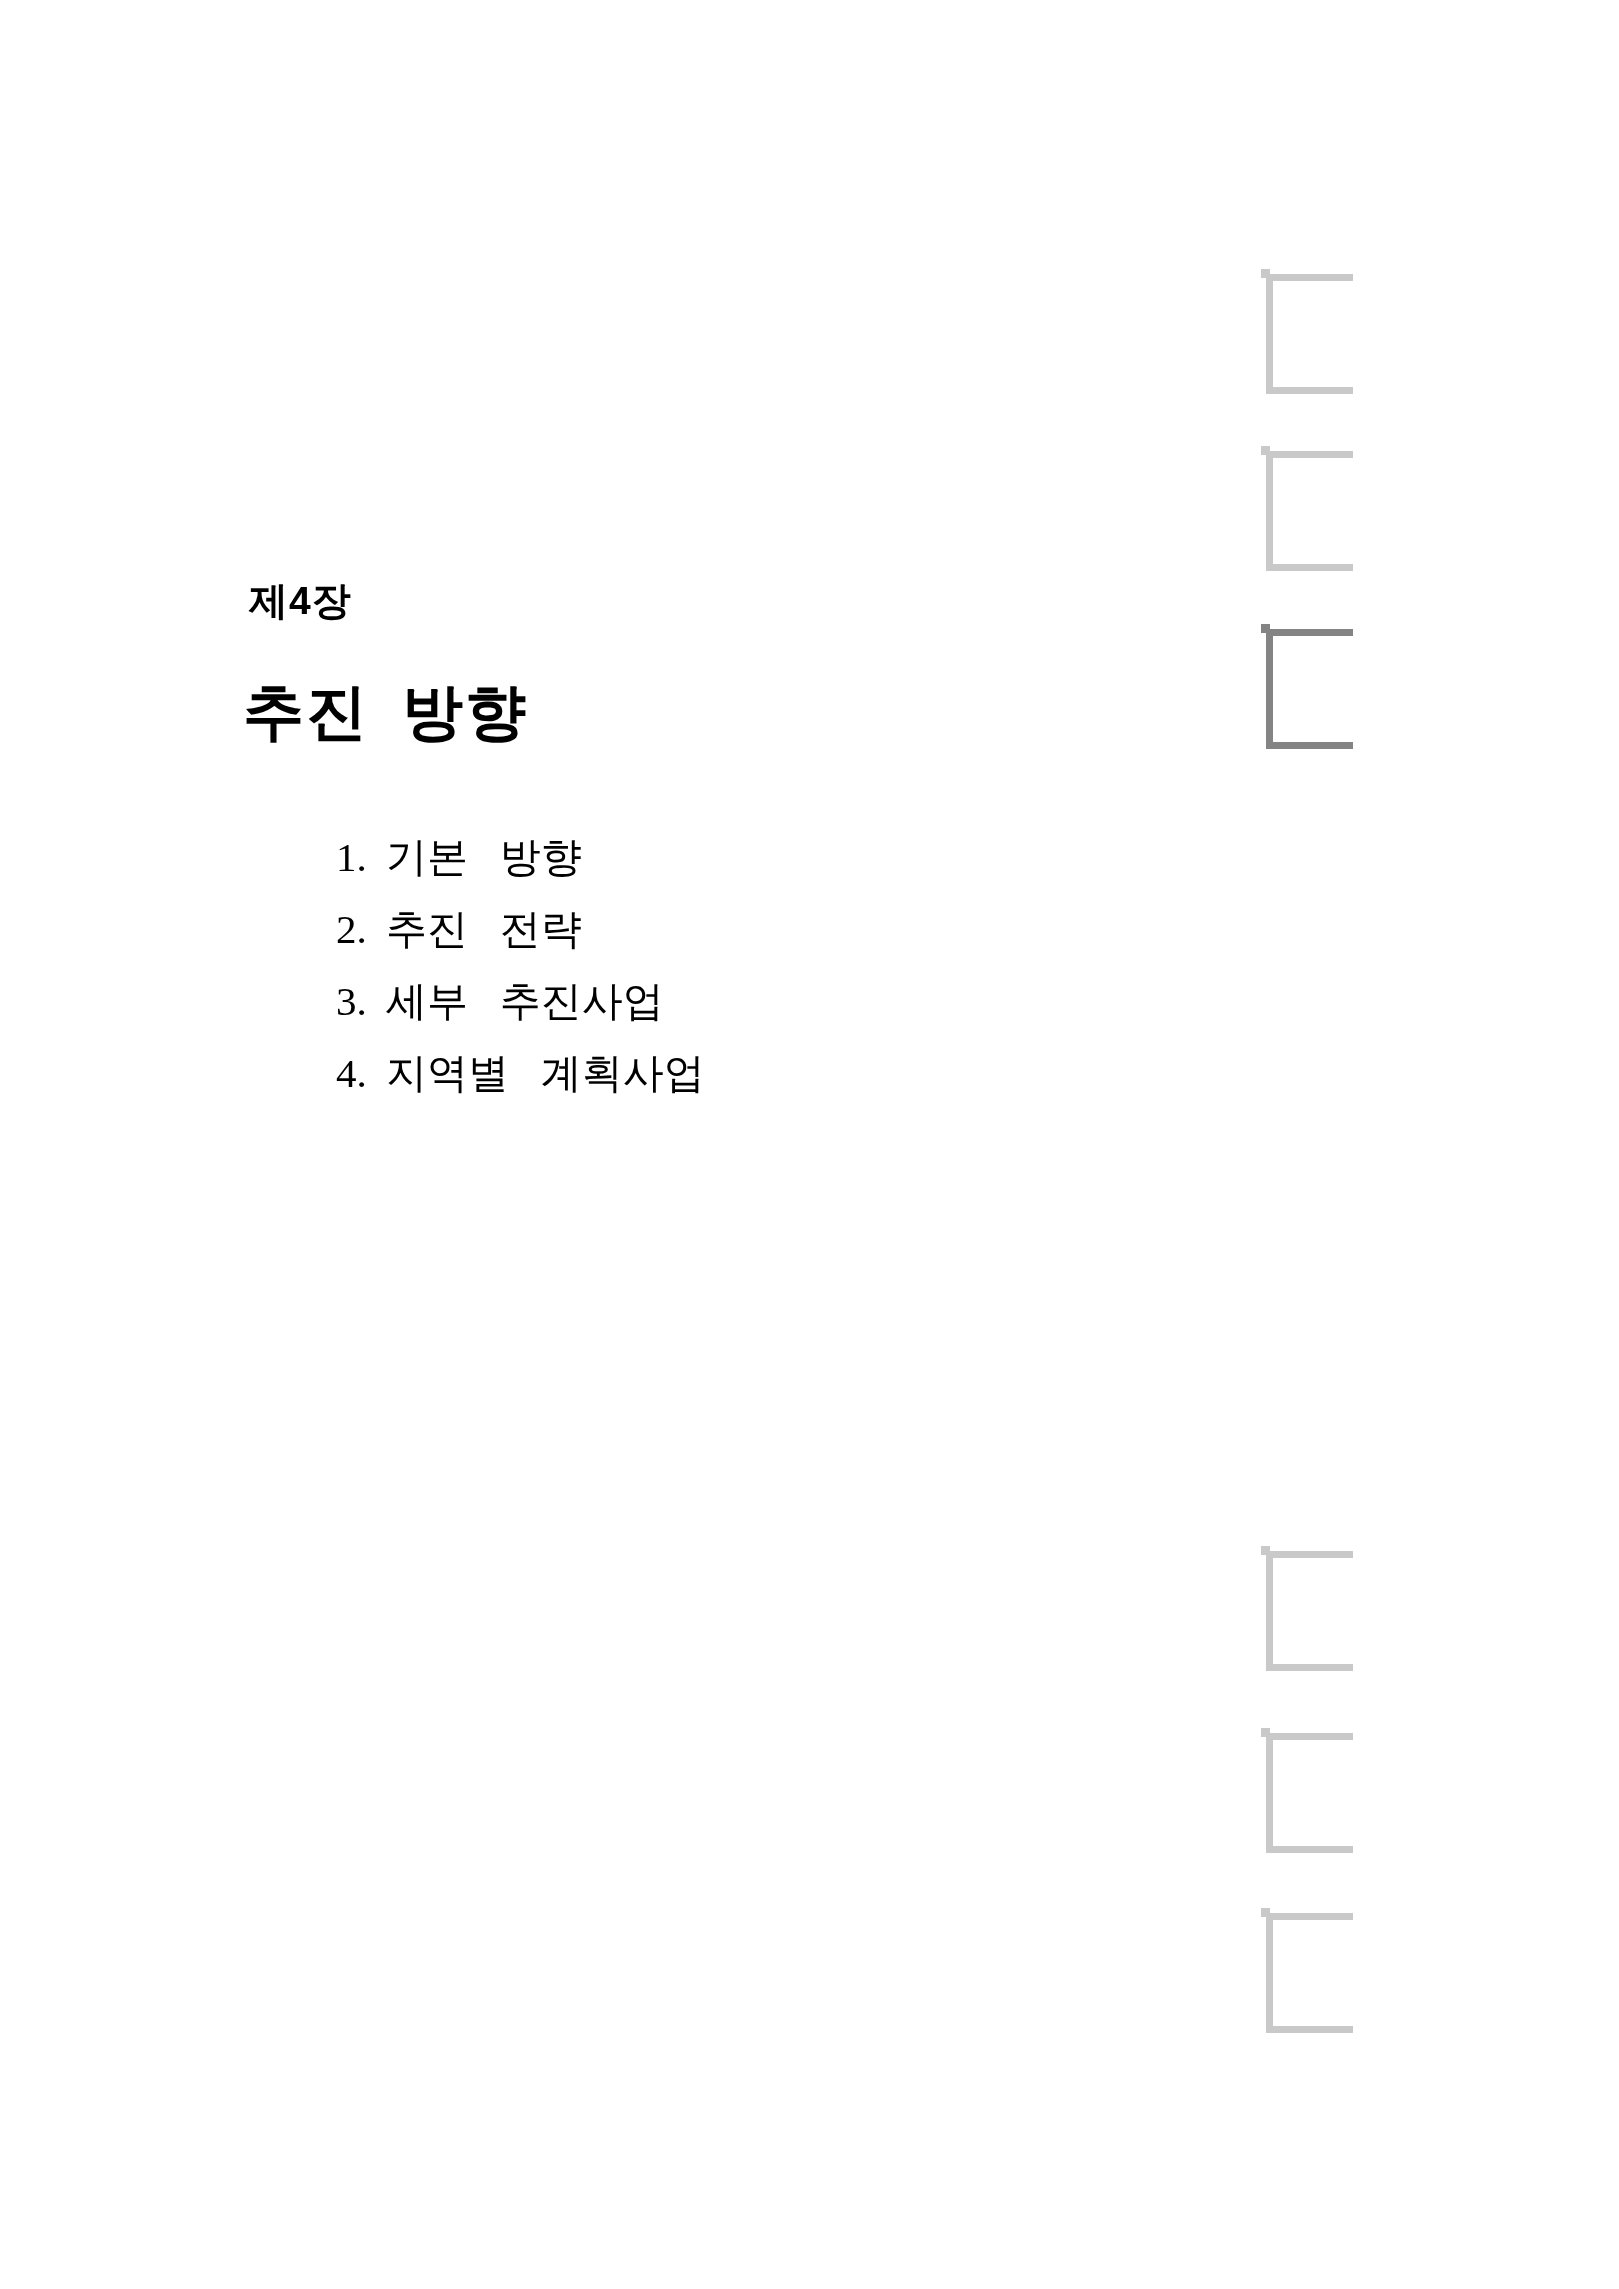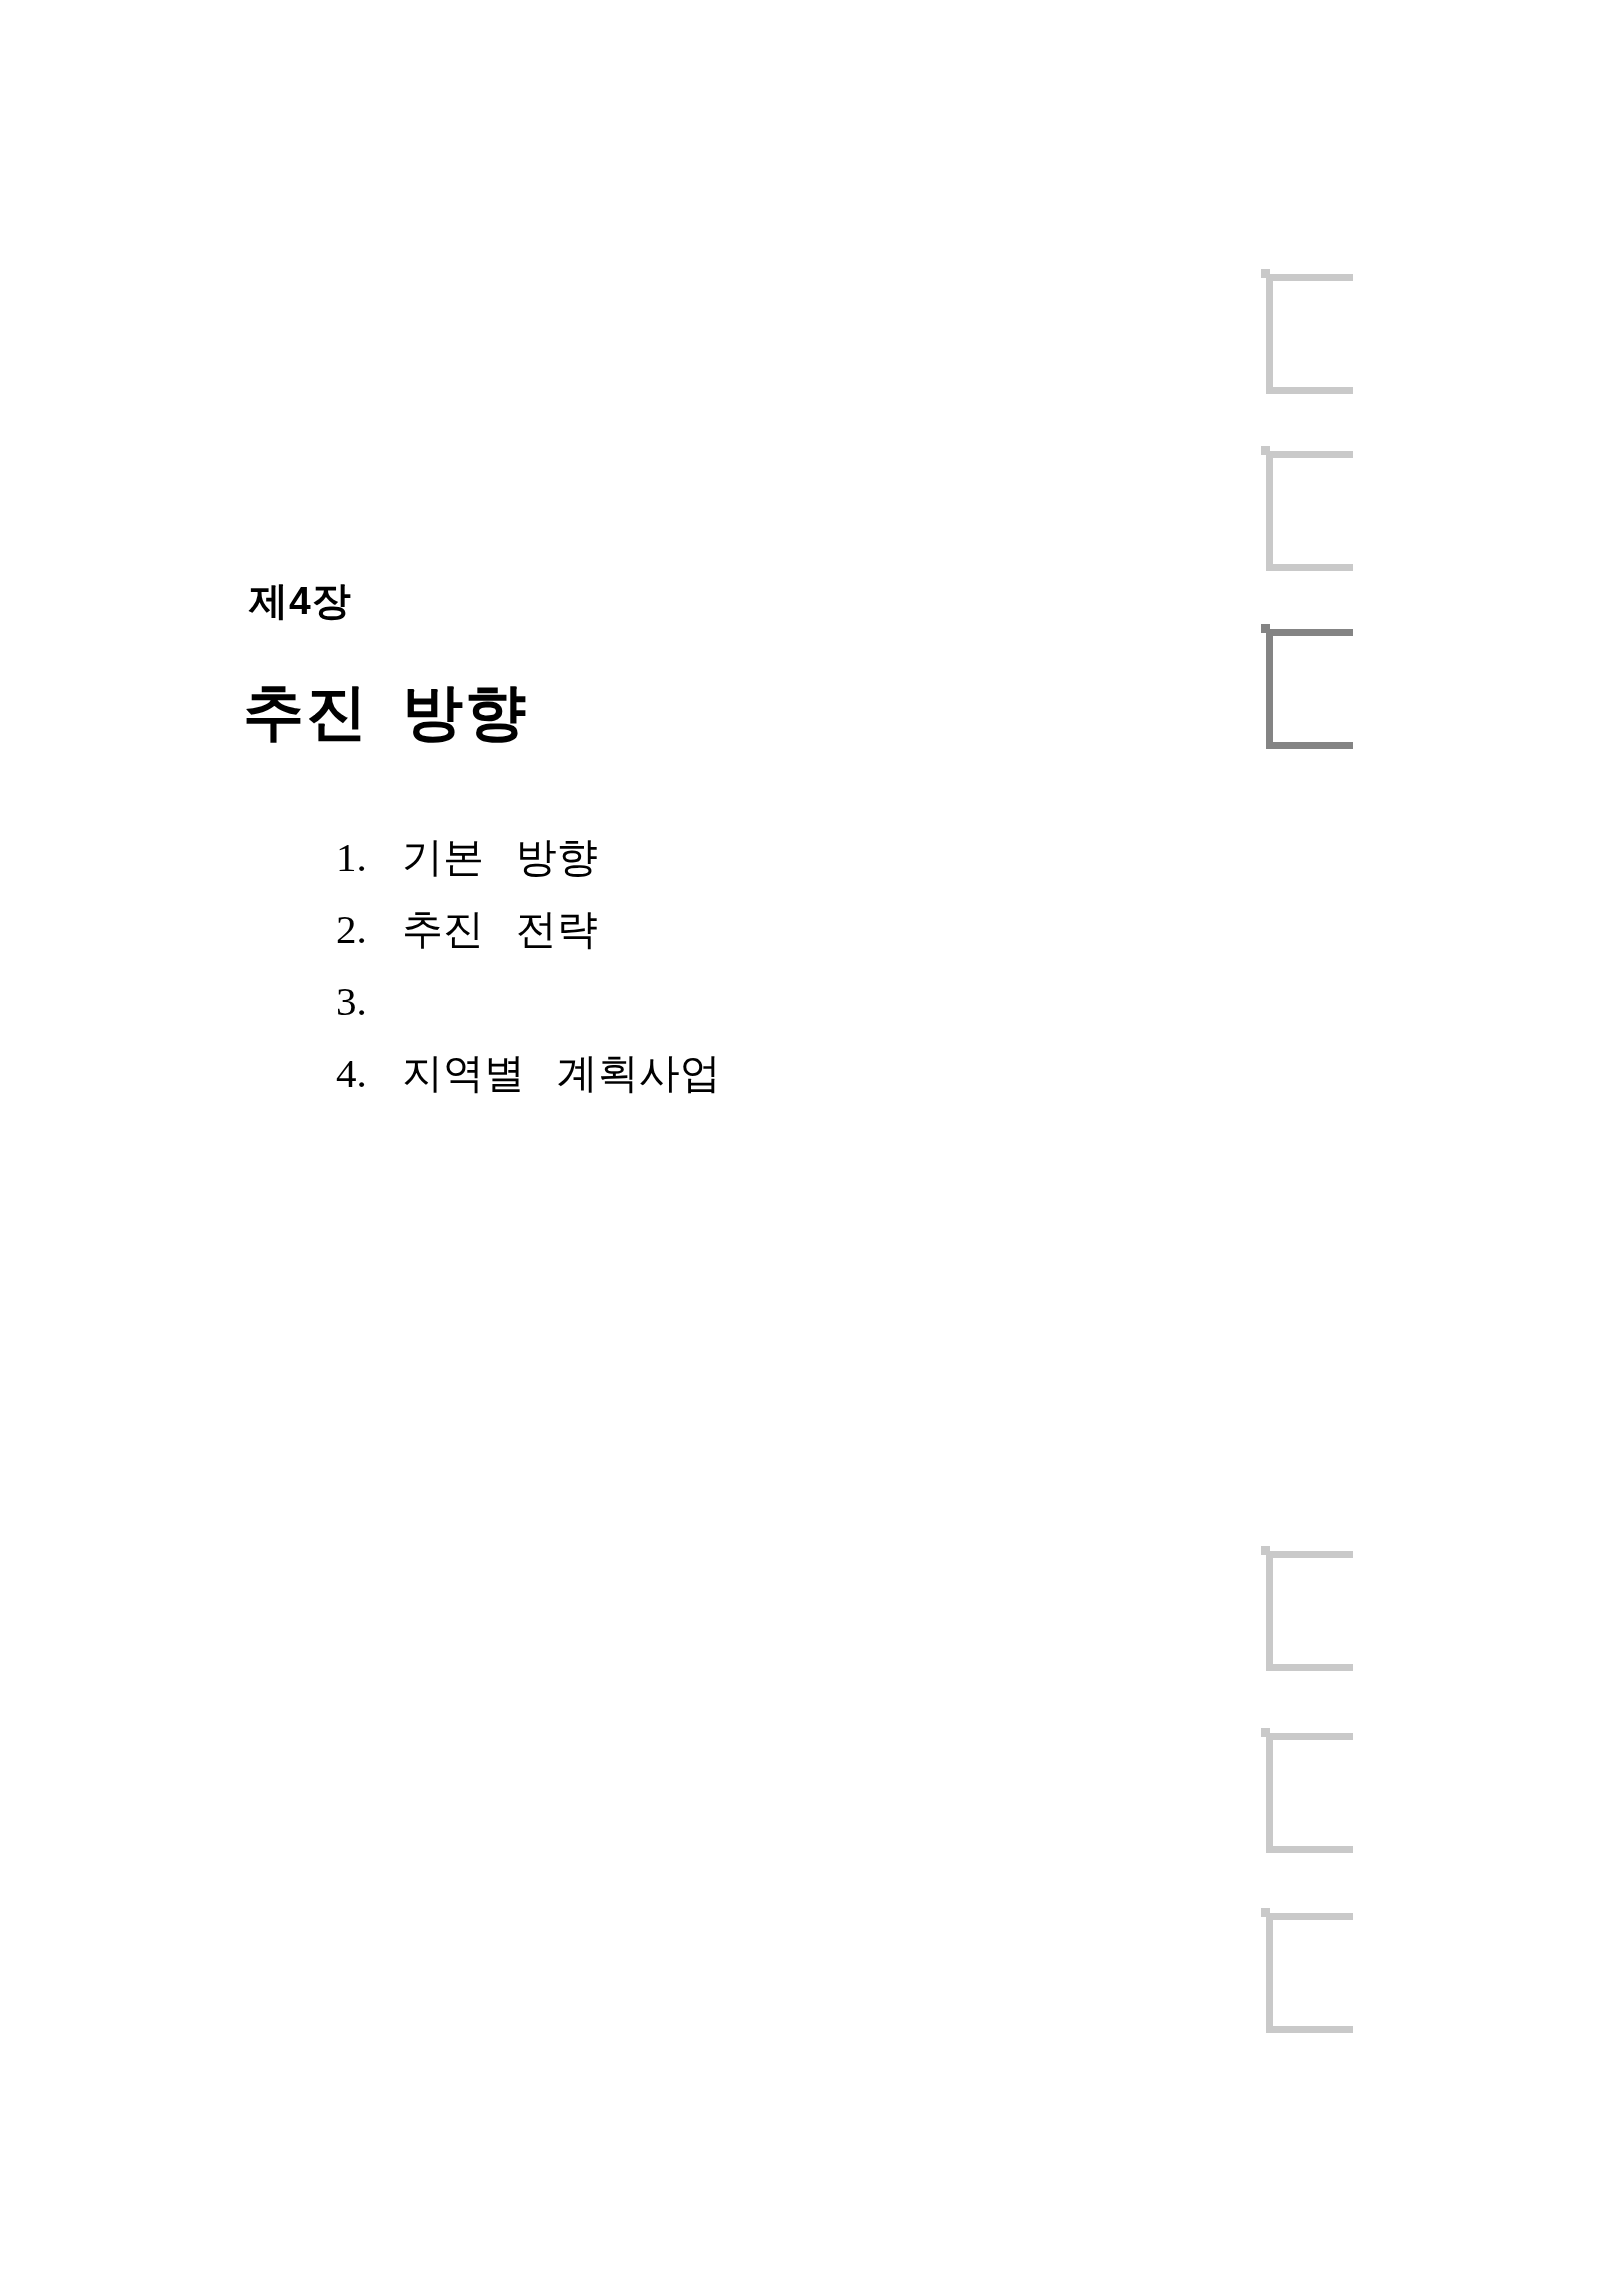--- a/index.html
+++ b/index.html
@@ -64,21 +64,20 @@
     line-height: 72px;
     white-space: nowrap;
   }
   .toc-number {
     display: inline-block;
     width: 50px;
     flex: 0 0 50px;
   }
   .toc-label {
     word-spacing: 21.6px;
-    margin-left: 16px;
   }
 
   
   .sq {
     position: absolute;
     left: 1266px;
     width: 130px;
     height: 120px;
     border: 7.8px solid var(--square-light);
     background: transparent;
@@ -116,20 +115,21 @@
     <li class="toc-item">
       <span class="toc-number">1.</span>
       <span class="toc-label">기본 방향</span>
     </li>
     <li class="toc-item">
       <span class="toc-number">2.</span>
       <span class="toc-label">추진 전략</span>
     </li>
     <li class="toc-item">
       <span class="toc-number">3.</span>
+      <span class="toc-label">세부 추진사업</span>
     </li>
     <li class="toc-item">
       <span class="toc-number">4.</span>
       <span class="toc-label">지역별 계획사업</span>
     </li>
   </ul>
 
   <div class="sq sq-1"></div>
   <div class="sq sq-2"></div>
   <div class="sq sq-3 sq-dark"></div>

